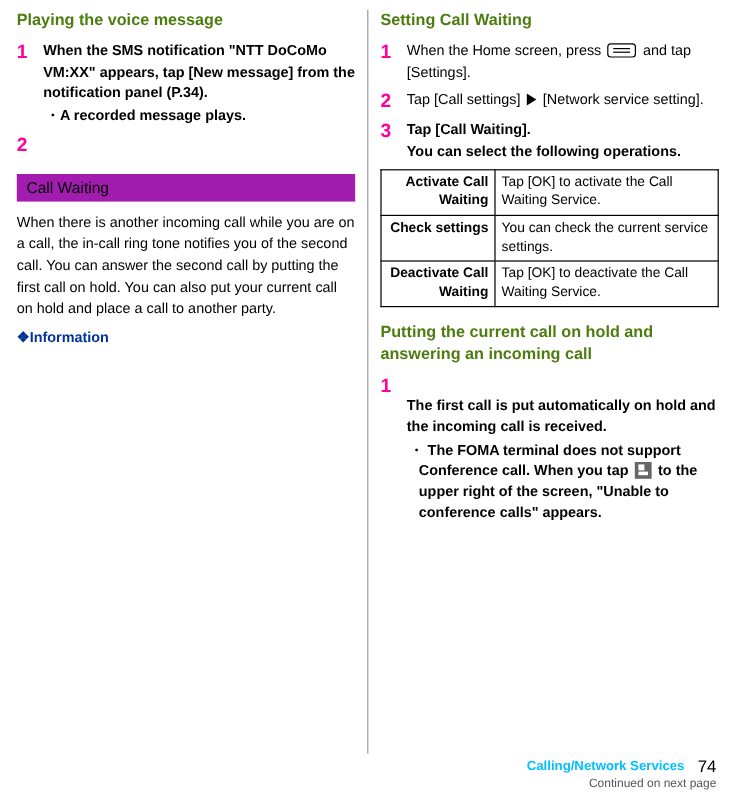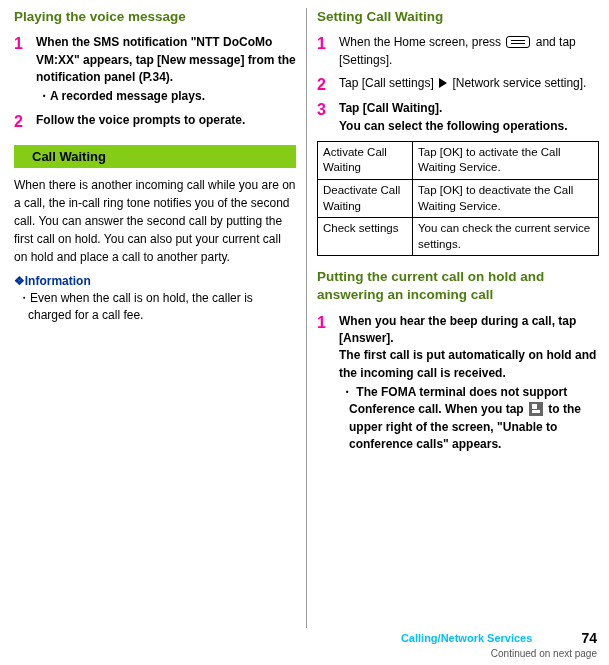--- a/index.html
+++ b/index.html
@@ -61,23 +61,23 @@
     text-indent: -8px;
     margin-top: 2px;
     line-height: 1.45;
   }
   .bullet::before {
     content: "・";
     margin-right: 0;
   }
 
   .section-band {
-    background: #84cc16;
-    font-weight: bold;
-    padding: 4px 18px;
+    background: #a21caf;
+    font-weight: normal;
+    padding: 4px 8px;
     margin: 14px 0 8px 0;
     font-size: 13px;
   }
 
   .para { line-height: 1.5; margin-bottom: 8px; }
 
   .info-head {
     color: #003399;
     font-weight: bold;
     font-size: 12px;
@@ -97,21 +97,21 @@
     margin-top: 4px;
     margin-bottom: 12px;
     font-size: 11.5px;
   }
   table.opts td {
     border: 1px solid #000;
     padding: 3px 5px;
     vertical-align: top;
     line-height: 1.35;
   }
-  table.opts td.k { font-weight: normal; width: 95px; }
+  table.opts td.k { font-weight: bold; width: 95px; text-align: right; }
 
   .arrow-right {
     display: inline-block;
     width: 0; height: 0;
     border-top: 5px solid transparent;
     border-bottom: 5px solid transparent;
     border-left: 8px solid #000;
     vertical-align: -1px;
     margin: 0 2px;
   }
@@ -164,21 +164,21 @@
 
   .footer {
     position: absolute;
     bottom: 6px;
     right: 12px;
     left: 12px;
     text-align: right;
     font-size: 11px;
   }
   .footer .svc { color: #00bfff; font-weight: bold; margin-right: 8px; }
-  .footer .pg { font-weight: bold; font-size: 14px; vertical-align: -1px; margin-left: 38px; }
+  .footer .pg { font-weight: normal; font-size: 14px; vertical-align: -1px; }
   .footer .cont {
     display: block;
     font-size: 10px;
     color: #555;
     margin-top: 2px;
   }
 </style>
 </head>
 <body>
 
@@ -191,31 +191,27 @@
     <div class="step">
       <div class="step-num">1</div>
       <div class="step-body">
         <span class="bold">When the SMS notification "NTT DoCoMo VM:XX" appears, tap [New message] from the notification panel (P.34).</span>
         <div class="bullet plain"><span>A recorded message plays.</span></div>
       </div>
     </div>
 
     <div class="step">
       <div class="step-num">2</div>
-      <div class="step-body">
-        <span class="bold">Follow the voice prompts to operate.</span>
-      </div>
     </div>
 
     <div class="section-band">Call Waiting</div>
 
     <div class="para">When there is another incoming call while you are on a call, the in-call ring tone notifies you of the second call. You can answer the second call by putting the first call on hold. You can also put your current call on hold and place a call to another party.</div>
 
     <div class="info-head">❖Information</div>
-    <div class="info-bullet"><span>Even when the call is on hold, the caller is charged for a call fee.</span></div>
 
   </div>
 
   <div class="divider"></div>
 
   <div class="col col-right">
 
     <div class="h-blue">Setting Call Waiting</div>
 
     <div class="step">
@@ -240,36 +236,36 @@
       </div>
     </div>
 
     <table class="opts">
       <tbody>
           <tr>
         <td class="k">Activate Call Waiting</td>
         <td>Tap [OK] to activate the Call Waiting Service.</td>
       </tr>
       <tr>
+        <td class="k">Check settings</td>
+        <td>You can check the current service settings.</td>
+      </tr>
+      <tr>
         <td class="k">Deactivate Call Waiting</td>
         <td>Tap [OK] to deactivate the Call Waiting Service.</td>
       </tr>
-      <tr>
-        <td class="k">Check settings</td>
-        <td>You can check the current service settings.</td>
-      </tr>
     </tbody>
       </table>
 
     <div class="h-blue sub">Putting the current call on hold and answering an incoming call</div>
 
     <div class="step">
       <div class="step-num">1</div>
       <div class="step-body">
-        <span class="bold">When you hear the beep during a call, tap [Answer].</span><br>
+        <br>
         <span class="plain">The first call is put automatically on hold and the incoming call is received.</span>
         <div class="bullet plain">
           <span>The FOMA terminal does not support Conference call. When you tap </span><span class="icon-box"></span><span> to the upper right of the screen, "Unable to conference calls" appears.</span>
         </div>
       </div>
     </div>
 
   </div>
 </div>
 

